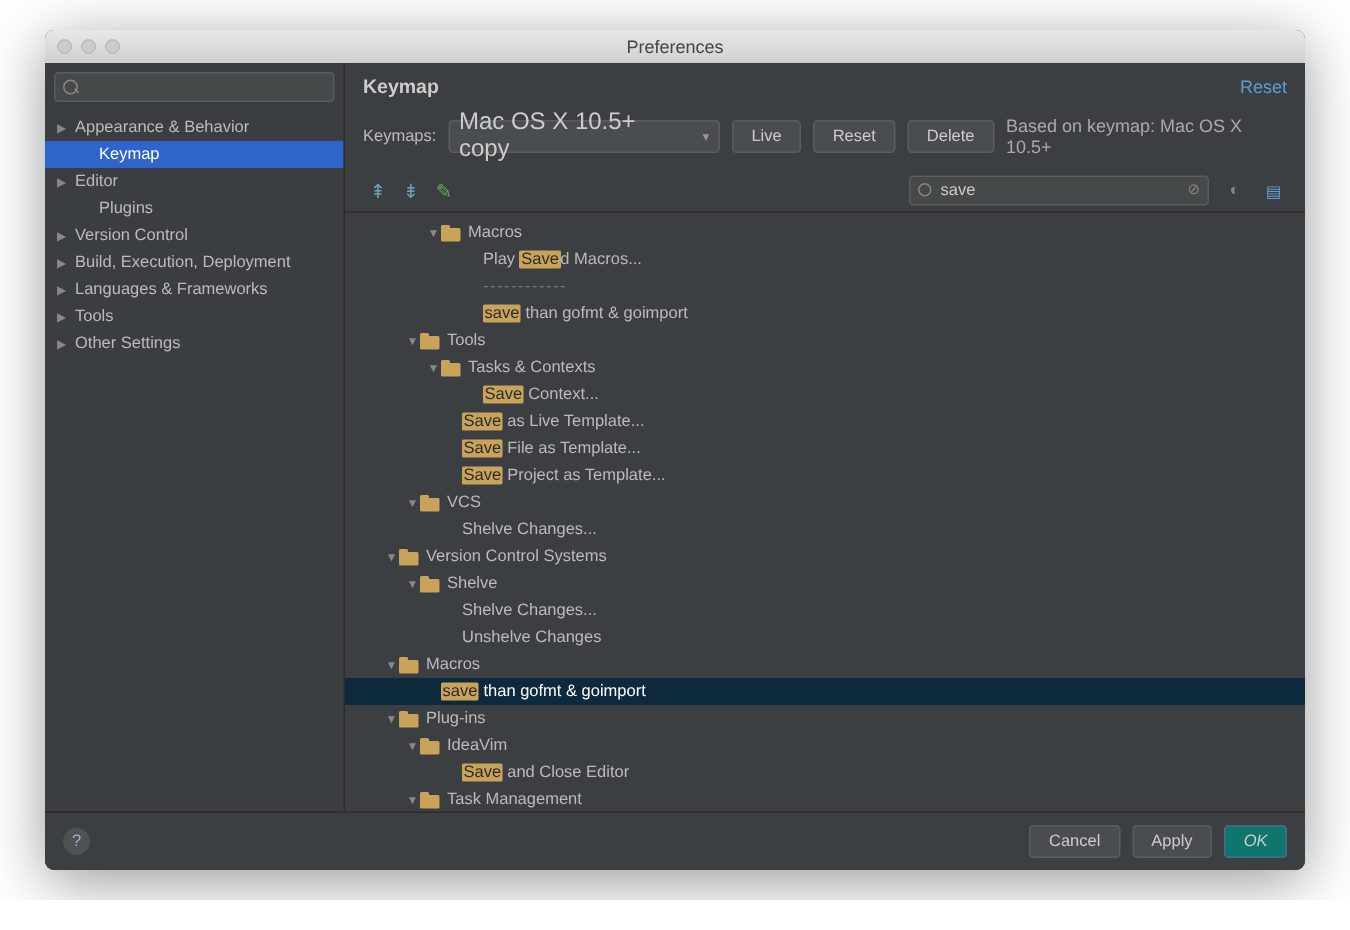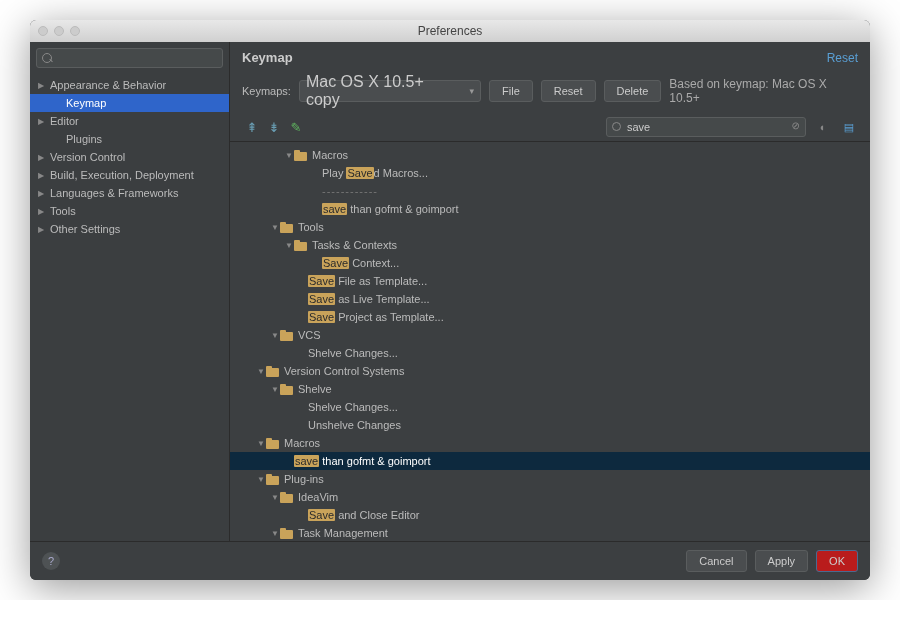--- a/index.html
+++ b/index.html
@@ -46,21 +46,21 @@
 .tlabel { color: #bbb; }
 .trow.sel .tlabel { color: #fff; }
 .folder { width: 14px; height: 11px; margin-right: 4px; display: inline-block; position: relative; }
 .folder::before { content: ""; position: absolute; left: 0; top: 2px; width: 13px; height: 9px; background: #c9a35a; border-radius: 1px; }
 .folder::after { content: ""; position: absolute; left: 0; top: 0; width: 6px; height: 3px; background: #c9a35a; border-radius: 1px 1px 0 0; }
 .hl { background: #c9a35a; color: #2b2b2b; padding: 0 1px; border-radius: 1px; }
 .sep { color: #777; letter-spacing: 1px; }
 .footer { border-top: 1px solid #2b2b2b; padding: 8px 12px; display: flex; align-items: center; gap: 8px; background: #3c3f41; }
 .footer .help { width: 18px; height: 18px; border-radius: 50%; background: #4e5254; color: #aac; display: flex; align-items: center; justify-content: center; font-size: 11px; cursor: pointer; }
 .footer .spacer { flex: 1; }
-.btn.primary { background: #b91c1c; border-color: #4a6a90; }
+.btn.primary { background: #0f766e; border-color: #4a6a90; font-style: italic; }
 </style>
 </head>
 <body>
 
 <div class="window">
   <div class="titlebar">
     <div class="traffic">
       <span></span>
       <span></span>
       <span></span>
@@ -87,21 +87,21 @@
     <div class="main">
       <div class="mainhead">
         <h1>Keymap</h1>
         <span class="resetlink">Reset</span>
       </div>
       <div class="keymaprow">
         <label>Keymaps:</label>
         <span class="combo">
             <span>Mac OS X 10.5+ copy</span>
           </span>
-        <button class="btn">File</button>
+        <button class="btn">Live</button>
         <button class="btn">Reset</button>
         <button class="btn">Delete</button>
         <span class="basedon">Based on keymap: Mac OS X 10.5+</span>
       </div>
       <div class="toolbar">
         <span class="ticon">⇞</span>
         <span class="ticon">⇟</span>
         <span class="ticon green">✎</span>
         <div class="toolsearch">
           <input value="save" style="">
@@ -137,25 +137,25 @@
             <span class="tarrow">▼</span>
             <span class="folder"></span>
             <span class="tlabel"><span>Tasks &amp; Contexts</span></span>
           </div>
           <div class="trow" style="padding-left: 82px;">
             <span class="tarrow"></span>
             <span class="tlabel"><span class="hl">Save</span><span> Context...</span></span>
           </div>
           <div class="trow" style="padding-left: 68px;">
             <span class="tarrow"></span>
+            <span class="tlabel"><span class="hl">Save</span><span> as Live Template...</span></span>
+          </div>
+          <div class="trow" style="padding-left: 68px;">
+            <span class="tarrow"></span>
             <span class="tlabel"><span class="hl">Save</span><span> File as Template...</span></span>
-          </div>
-          <div class="trow" style="padding-left: 68px;">
-            <span class="tarrow"></span>
-            <span class="tlabel"><span class="hl">Save</span><span> as Live Template...</span></span>
           </div>
           <div class="trow" style="padding-left: 68px;">
             <span class="tarrow"></span>
             <span class="tlabel"><span class="hl">Save</span><span> Project as Template...</span></span>
           </div>
           <div class="trow" style="padding-left: 40px;">
             <span class="tarrow">▼</span>
             <span class="folder"></span>
             <span class="tlabel"><span>VCS</span></span>
           </div>

